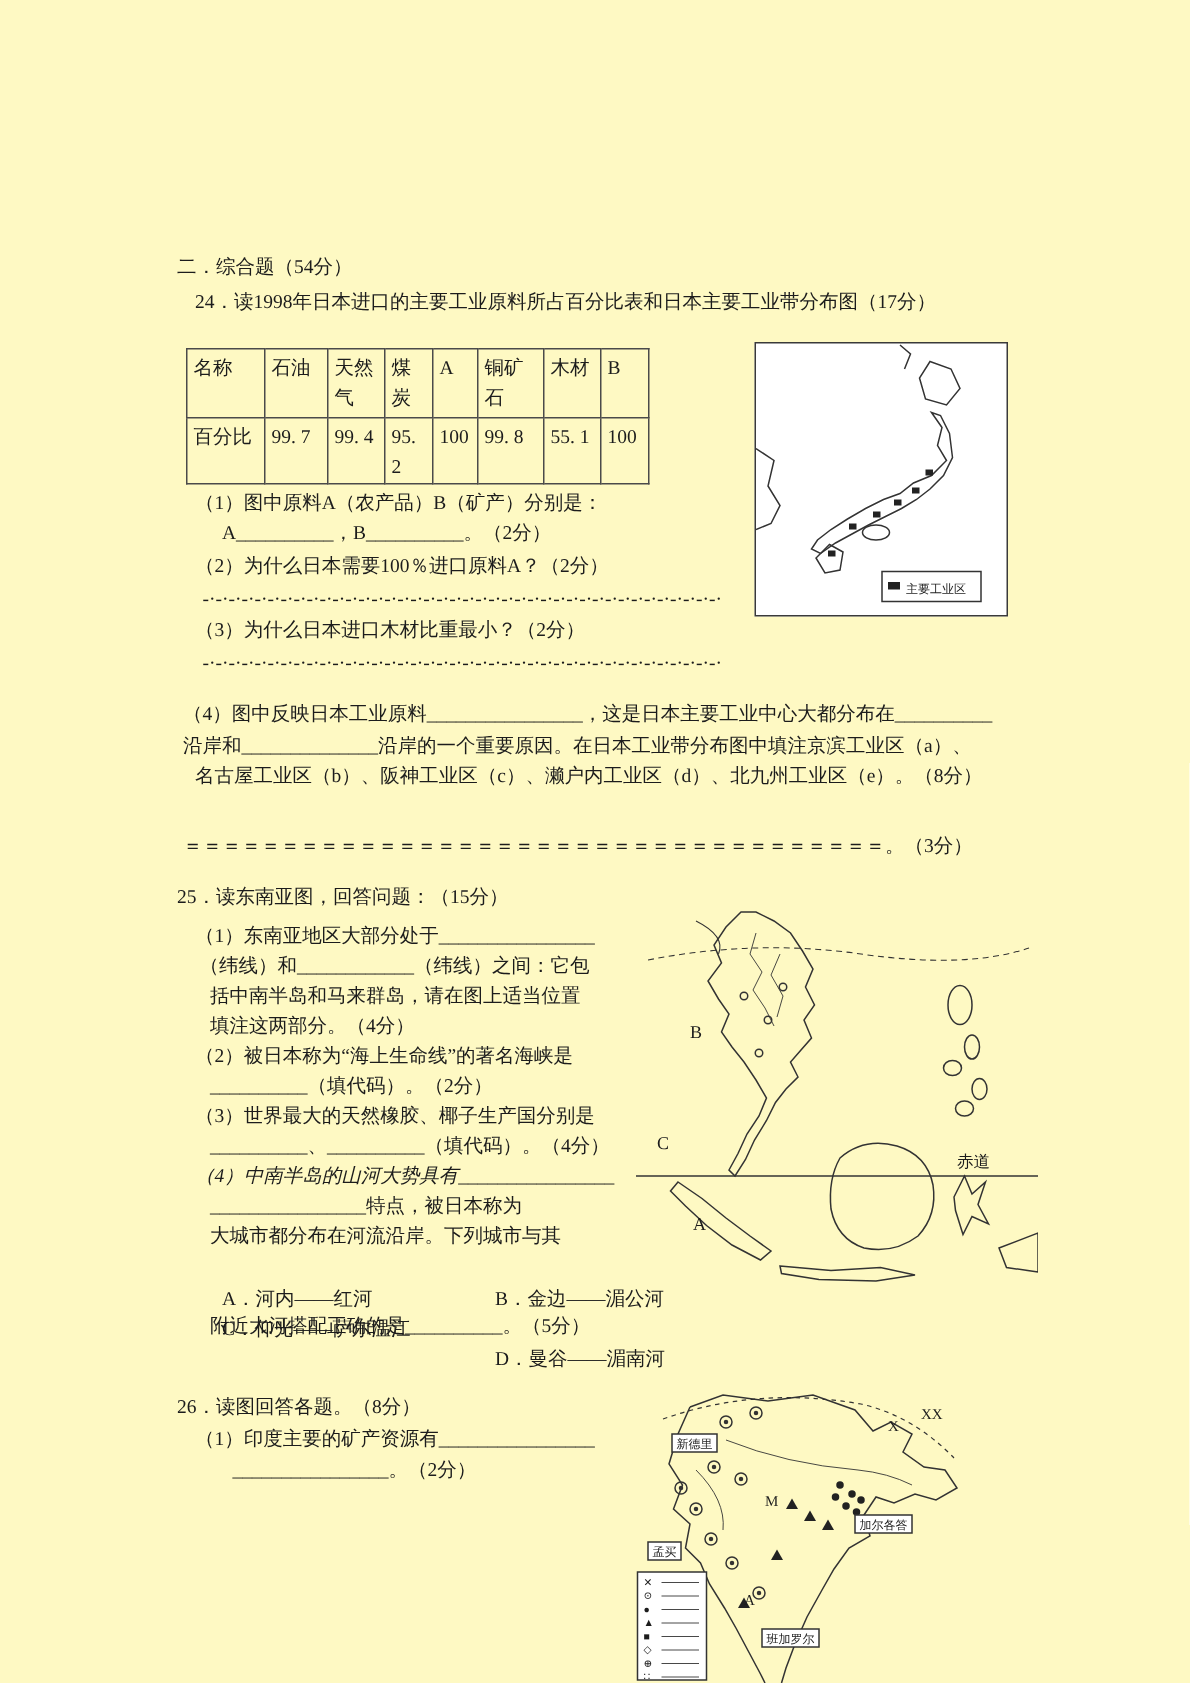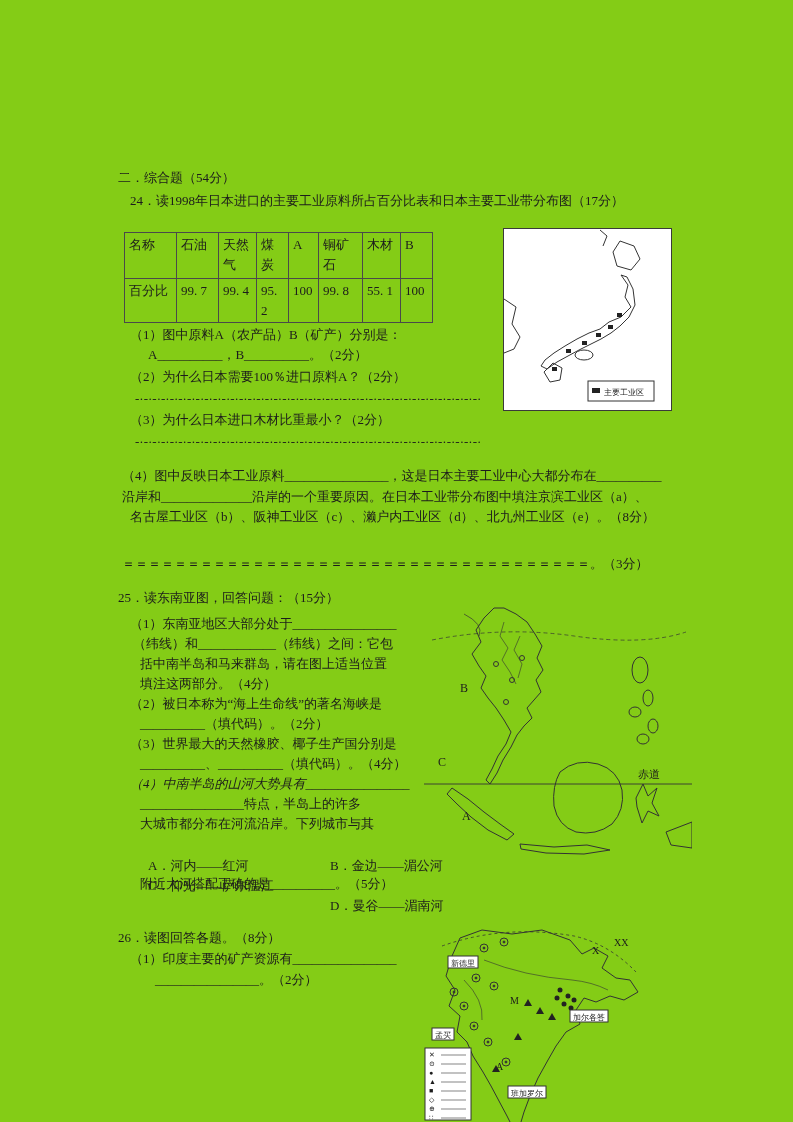--- a/index.html
+++ b/index.html
@@ -1,19 +1,19 @@
 <!DOCTYPE html>
 <html><head>
 <meta charset="utf-8">
 <style>
   * { margin:0; padding:0; box-sizing:border-box; }
   html,body { background:#ffffff; }
   #page {
     position:relative; width:793px; height:1122px; margin:0 auto;
-    background:#84cc16; overflow:hidden;
+    background:#fef9c3; overflow:hidden;
     font-family:"Liberation Serif","DejaVu Serif",serif;
     color:#1c1c1c;
   }
   .t { position:absolute; font-size:13px; line-height:1.25; white-space:pre; }
   table.data { position:absolute; border-collapse:collapse; font-size:13px; color:#1c1c1c; }
   table.data td {
     border:1px solid #4a4a4a; vertical-align:top; text-align:left;
     padding:2px 4px; word-break:break-all; line-height:1.5;margin-left:36px;
   }
   .mapbox { position:absolute; }
@@ -100,21 +100,21 @@
   <div class="t" style="left:118px; top:590px;">25．读东南亚图，回答问题：（15分）</div>
   <div class="t" style="left:130px; top:616px;">（1）东南亚地区大部分处于________________</div>
   <div class="t" style="left:133px; top:636px;">（纬线）和____________（纬线）之间：它包</div>
   <div class="t" style="left:140px; top:656px;">括中南半岛和马来群岛，请在图上适当位置</div>
   <div class="t" style="left:140px; top:676px;">填注这两部分。（4分）</div>
   <div class="t" style="left:130px; top:696px;">（2）被日本称为“海上生命线”的著名海峡是</div>
   <div class="t" style="left:140px; top:716px;">__________（填代码）。（2分）</div>
   <div class="t" style="left:130px; top:736px;">（3）世界最大的天然橡胶、椰子生产国分别是</div>
   <div class="t" style="left:140px; top:756px;">__________、__________（填代码）。（4分）</div>
   <div class="t" style="left:130px; top:776px;font-style:italic;">（4）中南半岛的山河大势具有________________</div>
-  <div class="t" style="left:140px; top:796px;">________________特点，半岛上的许多</div>
+  <div class="t" style="left:140px; top:796px;">________________特点，被日本称为</div>
   <div class="t" style="left:140px; top:816px;">大城市都分布在河流沿岸。下列城市与其</div>
   <div class="t" style="left:140px; top:876px;">附近大河搭配正确的是__________。（5分）</div>
   <div class="t" style="left:148px; top:858px;">A．河内——红河</div>
   <div class="t" style="left:330px; top:858px;">B．金边——湄公河</div>
   <div class="t" style="left:148px; top:878px;">C．仰光——萨尔温江</div>
   <div class="t" style="left:330px; top:878px;margin-top:20px;">D．曼谷——湄南河</div>
 
   <div class="mapbox" style="left:424px; top:606px; width:268px; height:258px;">
     <svg width="268" height="258" viewBox="0 0 268 258">
       <g fill="none" stroke="#333" stroke-width="1">

